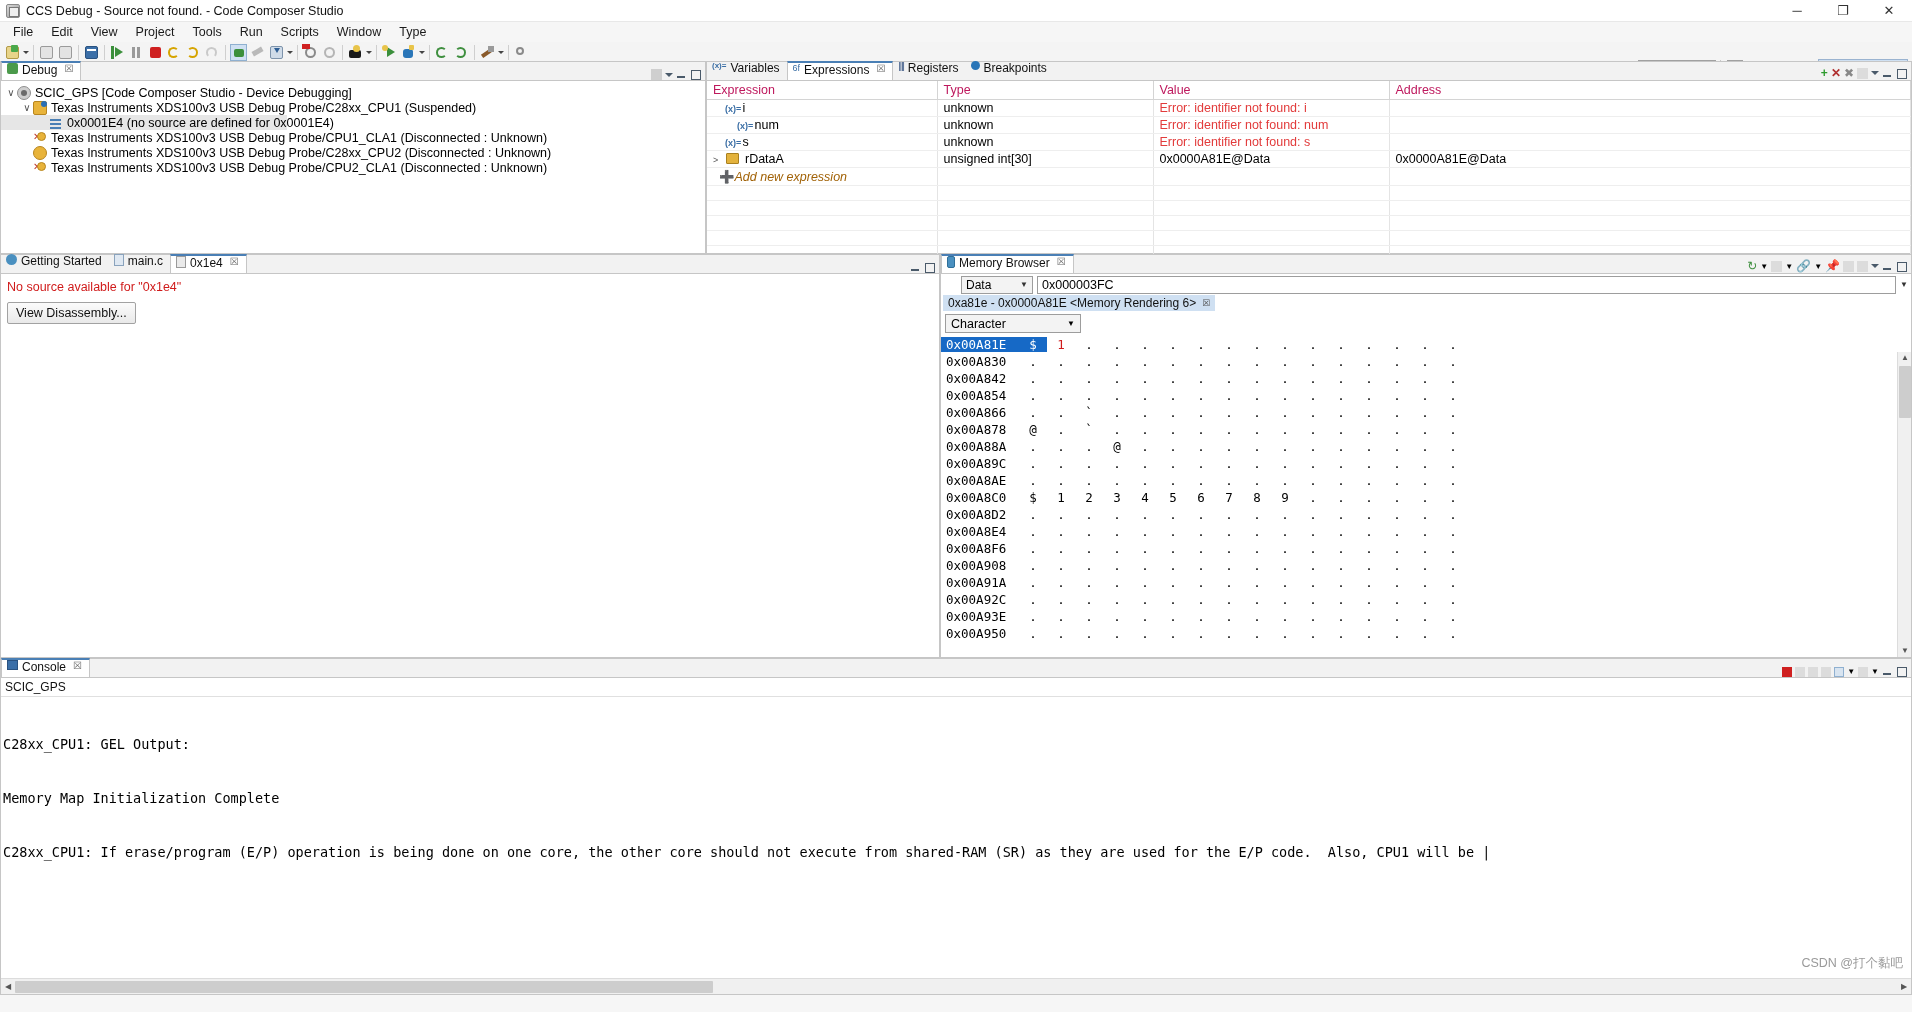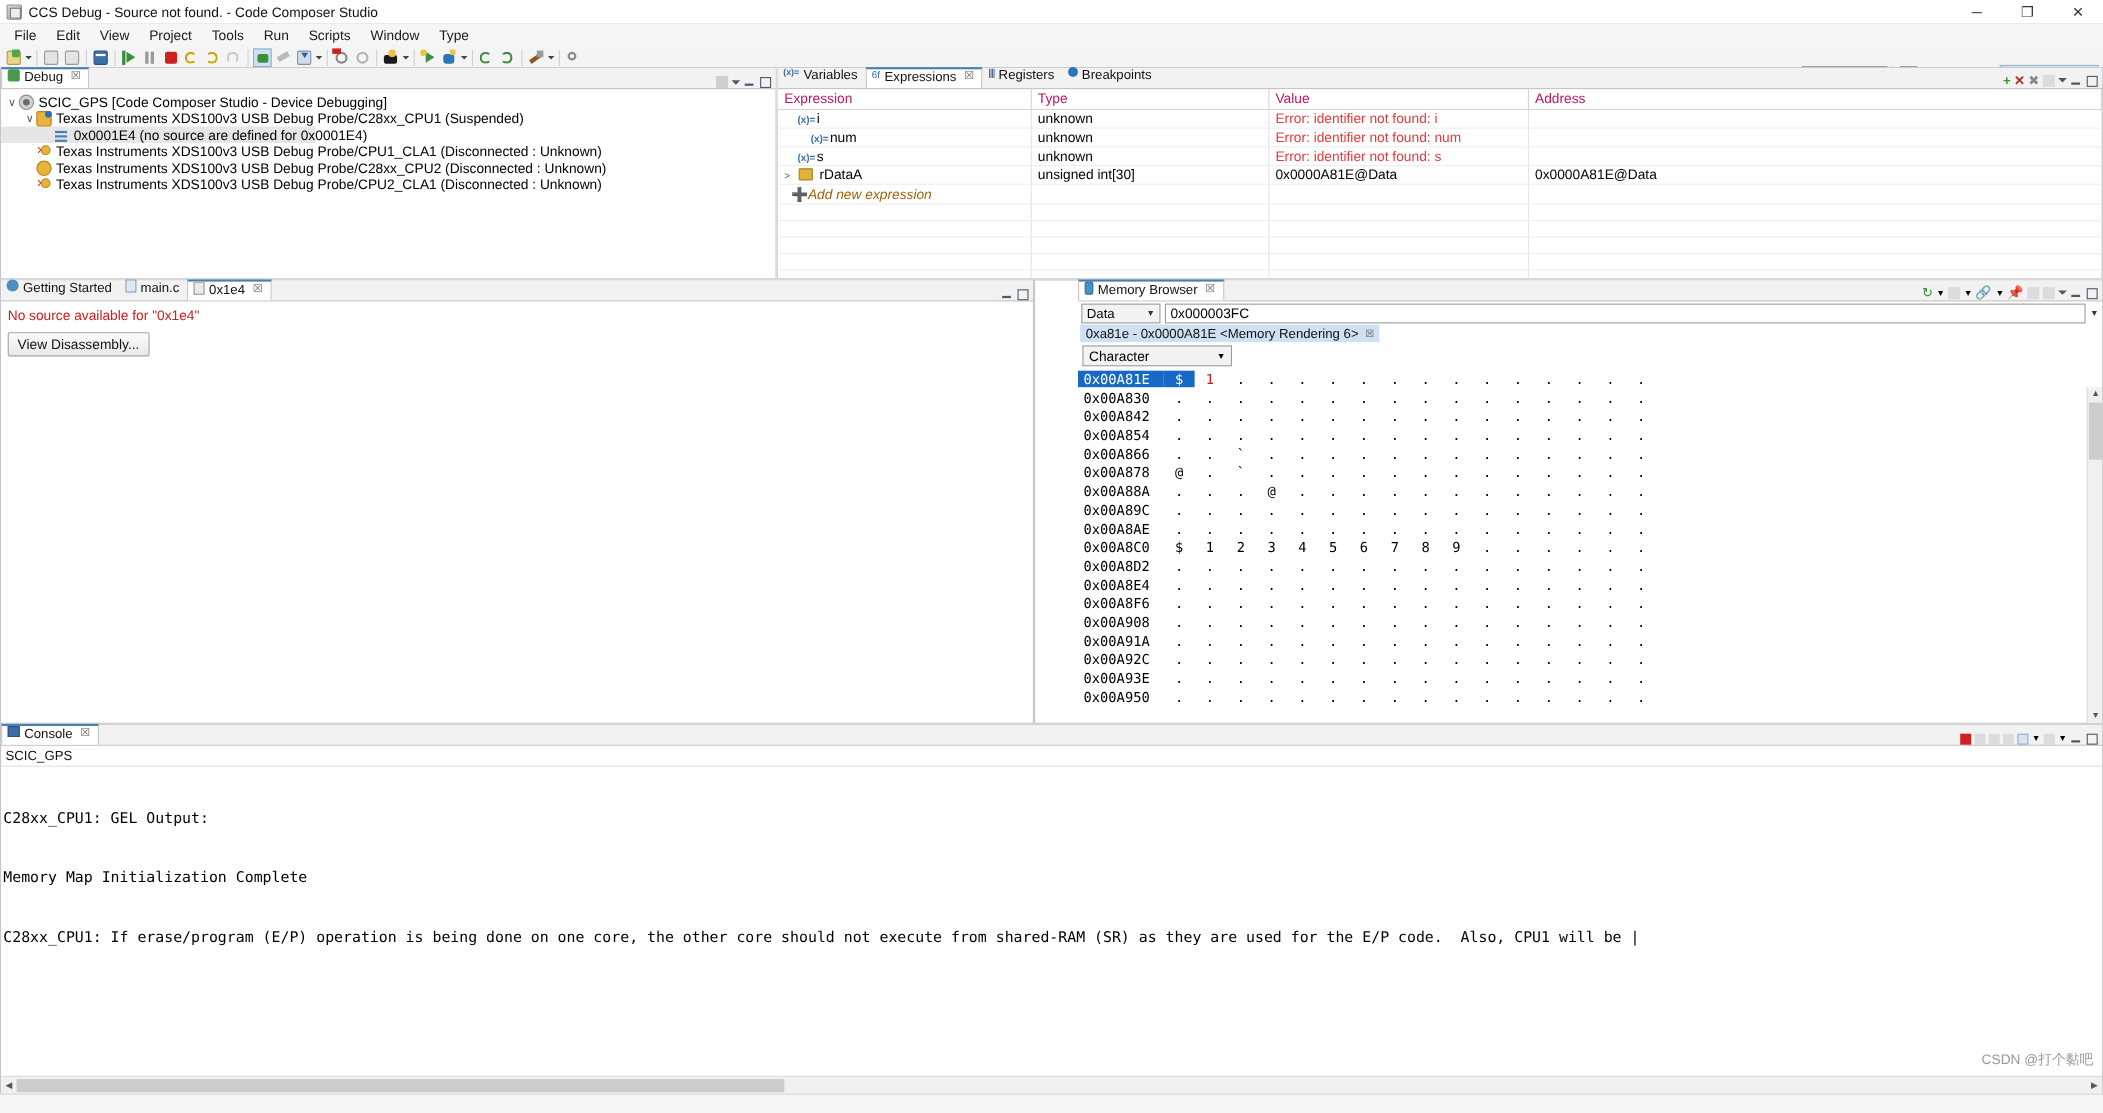--- a/index.html
+++ b/index.html
@@ -134,21 +134,21 @@
   .editor-msg { color:#d01b1b; font-size:12.5px; padding:6px 6px 0 6px; }
   .btn {
     background: linear-gradient(#fbfbfb,#e9e9e9); border:1px solid #a2a2a2;
     font-size:12.5px; padding:3px 8px; color:#111; border-radius:2px;
   }
 
   
   .mb-toolbar { height:21px; display:flex; align-items:center; gap:4px; padding:2px 3px; background:#fff; }
   .mb-select {
     height:18px; border:1px solid #9d9d9d; background:#f3f3f3; font-size:12px;
-    display:flex; align-items:center; padding:0 4px; min-width:72px; position:relative;
+    display:flex; align-items:center; padding:0 4px; min-width:72px; position:relative;margin-left:17px;
   }
   .mb-select .chev { margin-left:auto; font-size:8px; color:#333; }
   .mb-addr {
     flex:1; height:18px; border:1px solid #9d9d9d; background:#fff;
     font-size:12.5px; display:flex; align-items:center; padding:0 4px;
   }
   .mb-rendtab {
     height:16px; background:#cfe0f2; display:flex; align-items:center;
     font-size:12px; padding:0 5px; color:#111; width:max-content; max-width:100%;
   }
@@ -511,21 +511,21 @@
       </div>
     </div>
     <div>
       <div class="editor-msg">No source available for "0x1e4"</div>
       <div style="padding:8px 6px;">
         <button class="btn">View Disassembly...</button>
       </div>
     </div>
   </div>
 
-  <div class="panel" style="left:940px; top:254px; width:972px; height:404px;padding-left:39px;">
+  <div class="panel" style="left:940px; top:254px; width:972px; height:404px;">
     <div class="vtabs">
       <div class="vtab active">
         <span style="width:8px;height:12px;background:#4a90c0;border:1px solid #2f6f99;border-radius:2px;display:inline-block;"></span>
         <span>Memory Browser</span>
         <span class="x">☒</span>
       </div>
       <div class="vt-actions">
         <span style="color:#3f8f3f;">↻</span>
         <span style="font-size:8px;">▼</span>
         <span style="width:11px;height:11px;background:#dcdcdc;display:inline-block;"></span>

